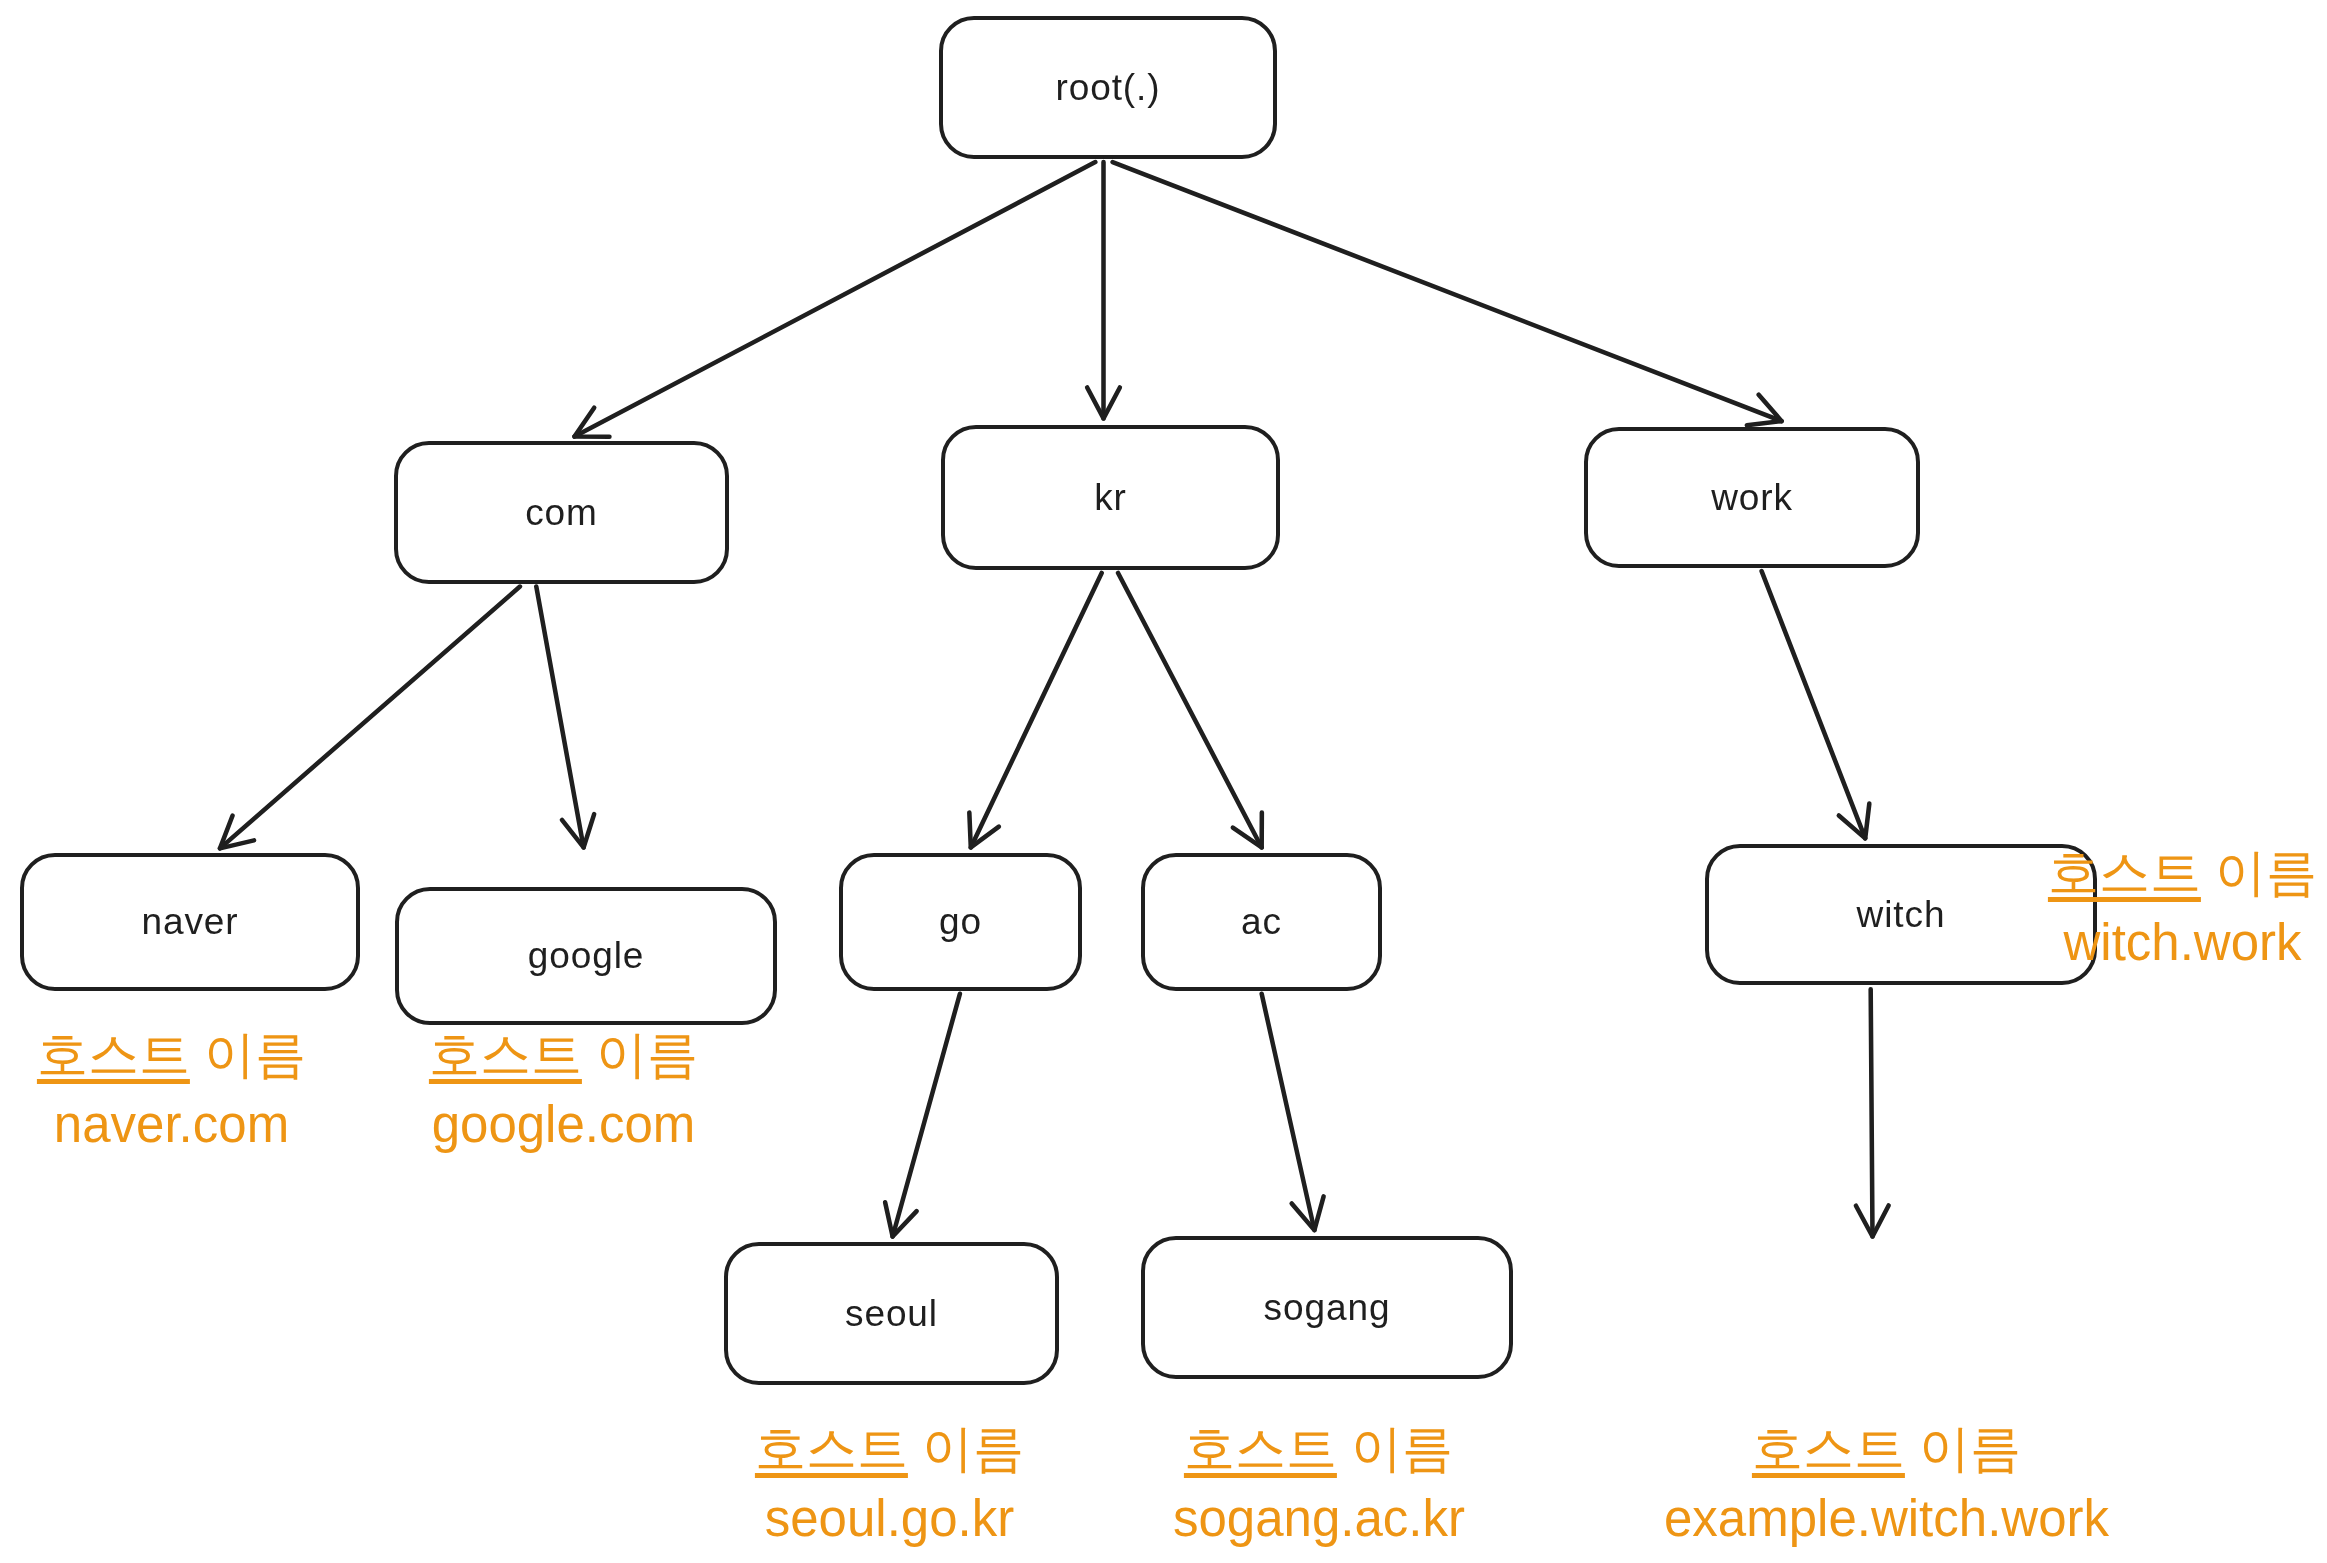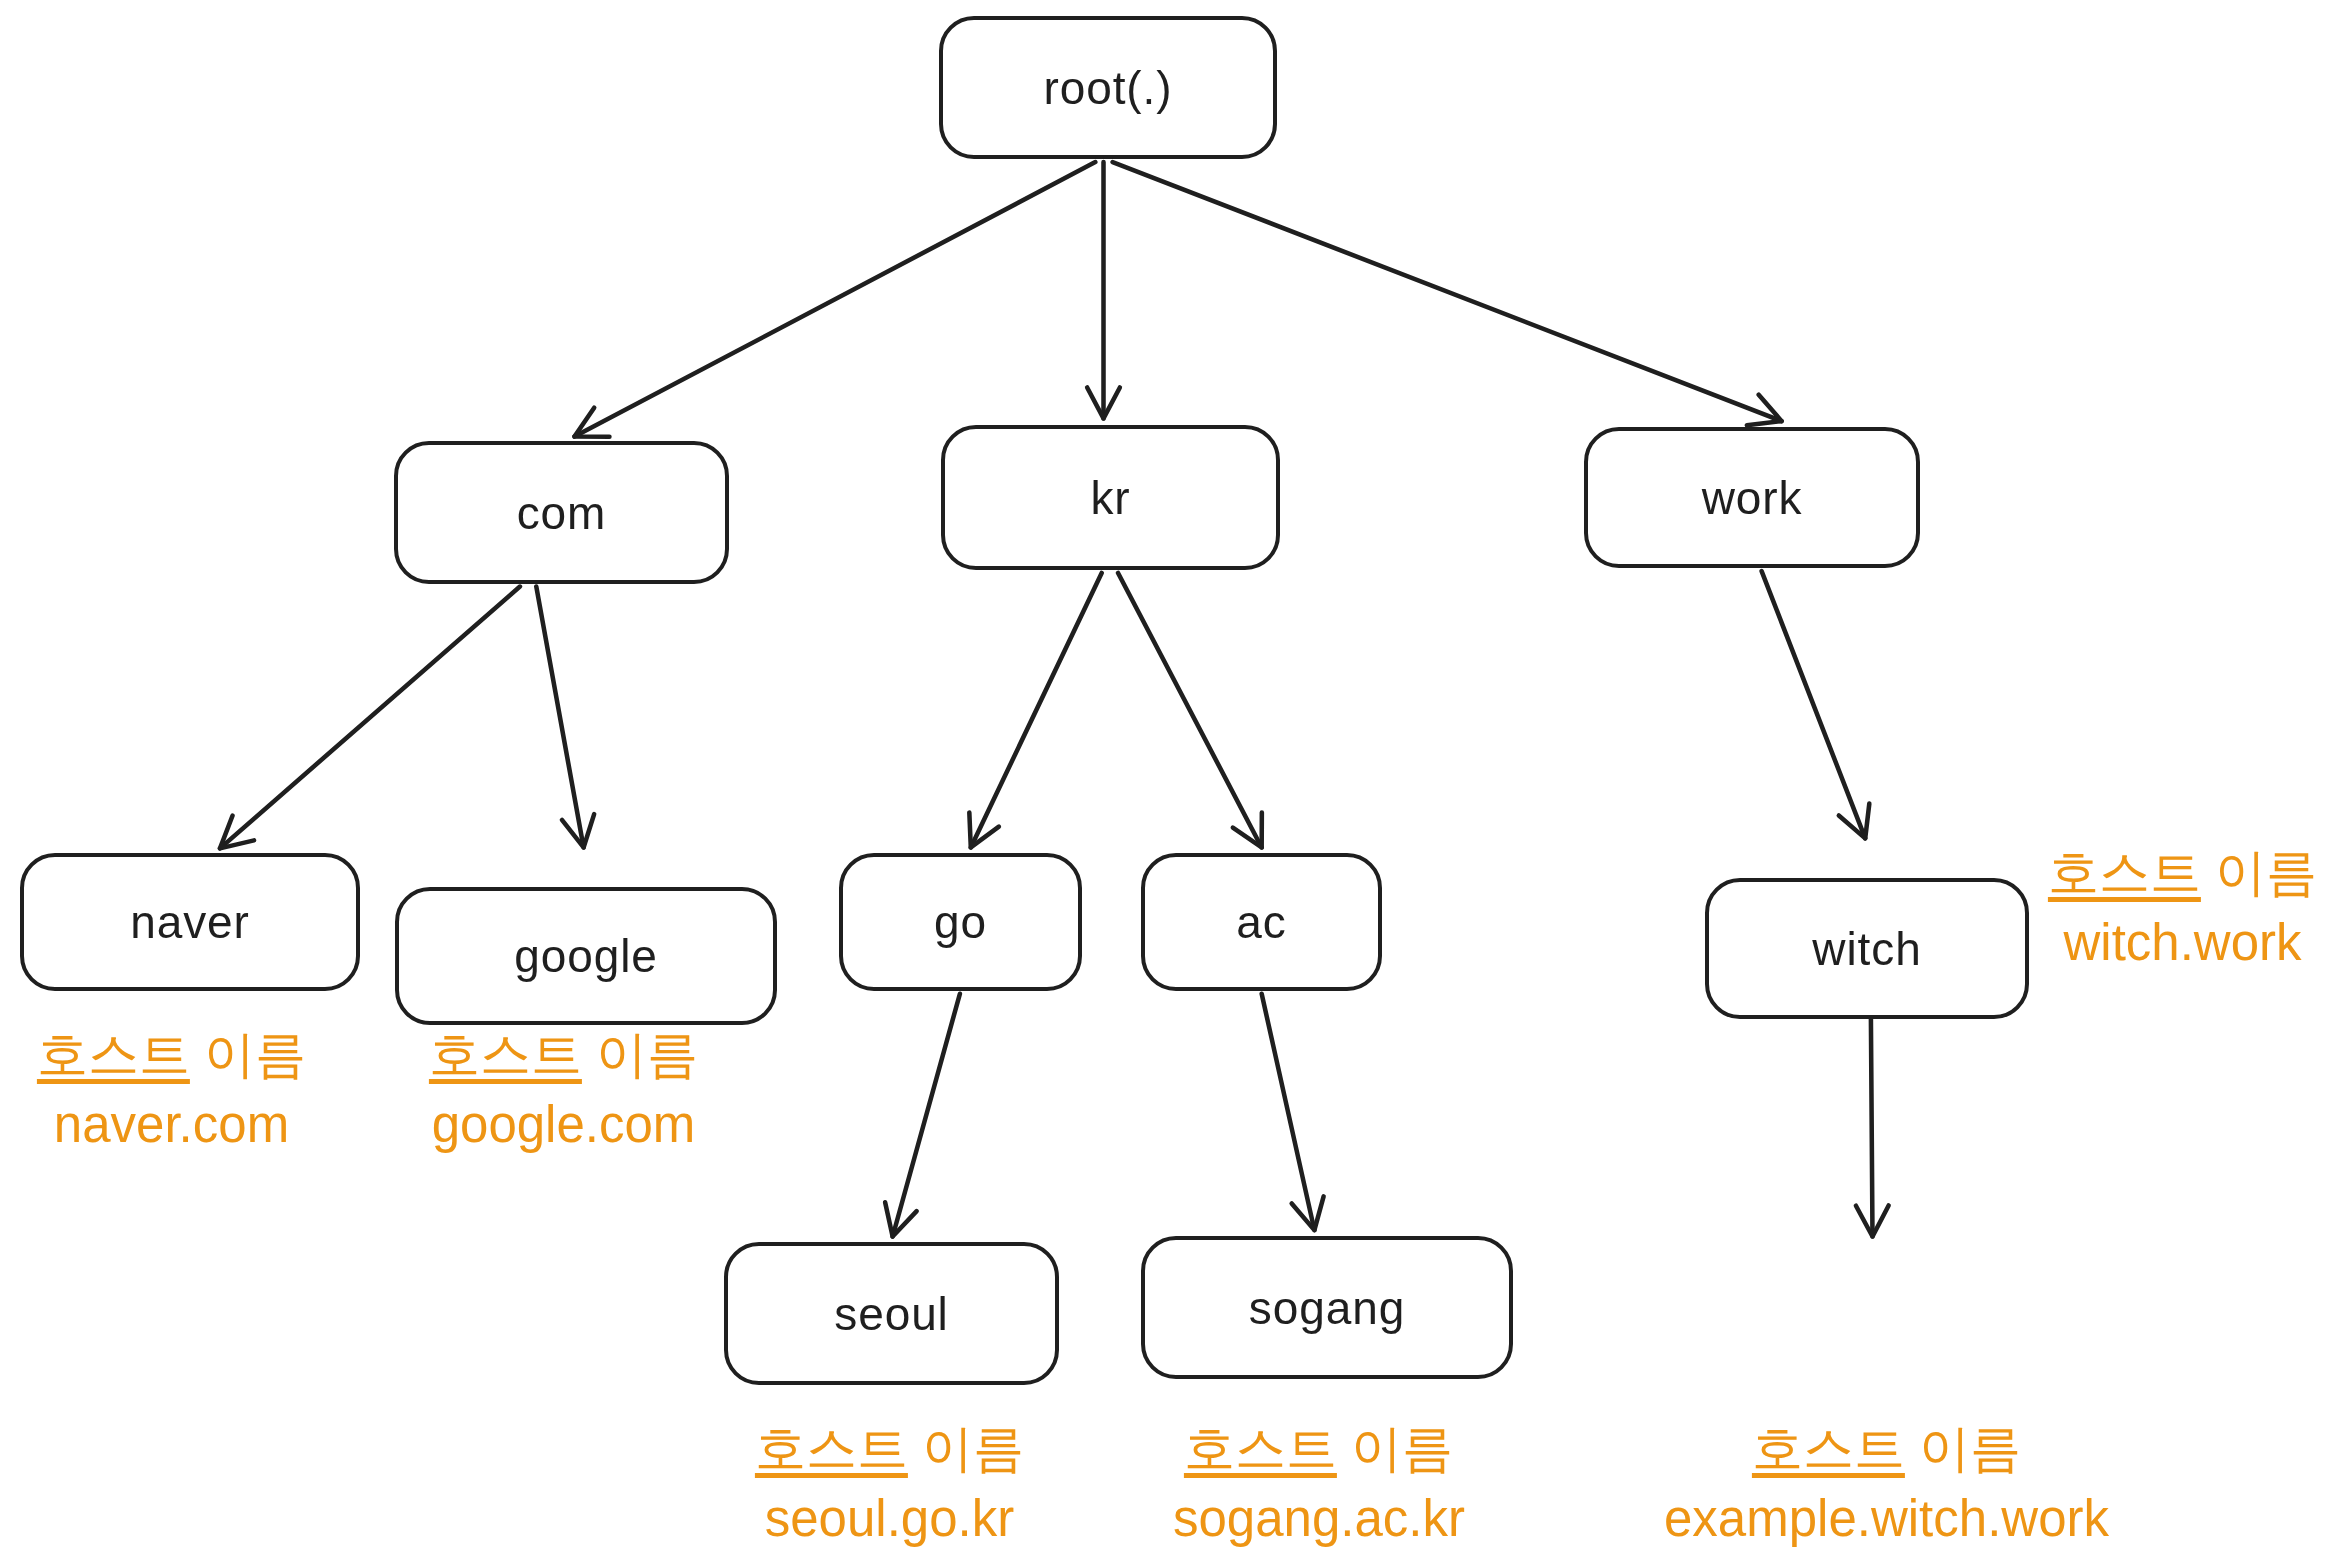--- a/index.html
+++ b/index.html
@@ -19,21 +19,21 @@
   }
   .node {
     position: absolute;
     box-sizing: border-box;
     background: #ffffff;
     border: 4.5px solid #1f1f1f;
     border-radius: 35px;
     display: flex;
     align-items: center;
     justify-content: center;
-    font-size: 46px;
+    font-size: 37px;
     letter-spacing: 0.9px;
     color: #1f1f1f;
     z-index: 2;
   }
   .annot {
     position: absolute;
     color: #EE9514;
     font-weight: normal;
     font-size: 51px;
     line-height: 1.38;
@@ -92,21 +92,21 @@
   </div>
   <div class="node" style="left:395px; top:853px; width:382px; height:138px;margin-top:34px;">
     <span>google</span>
   </div>
   <div class="node" style="left:839px; top:853px; width:243px; height:138px;">
     <span>go</span>
   </div>
   <div class="node" style="left:1141px; top:853px; width:241px; height:138px;">
     <span>ac</span>
   </div>
-  <div class="node" style="left:1705px; top:844px; width:324px; height:141px;margin-top:34px;">
+  <div class="node" style="left:1705px; top:844px; width:392px; height:141px;">
     <span>witch</span>
   </div>
 
   <div class="node" style="left:724px; top:1242px; width:335px; height:143px;">
     <span>seoul</span>
   </div>
   <div class="node" style="left:1141px; top:1236px; width:372px; height:143px;">
     <span>sogang</span>
   </div>
 

